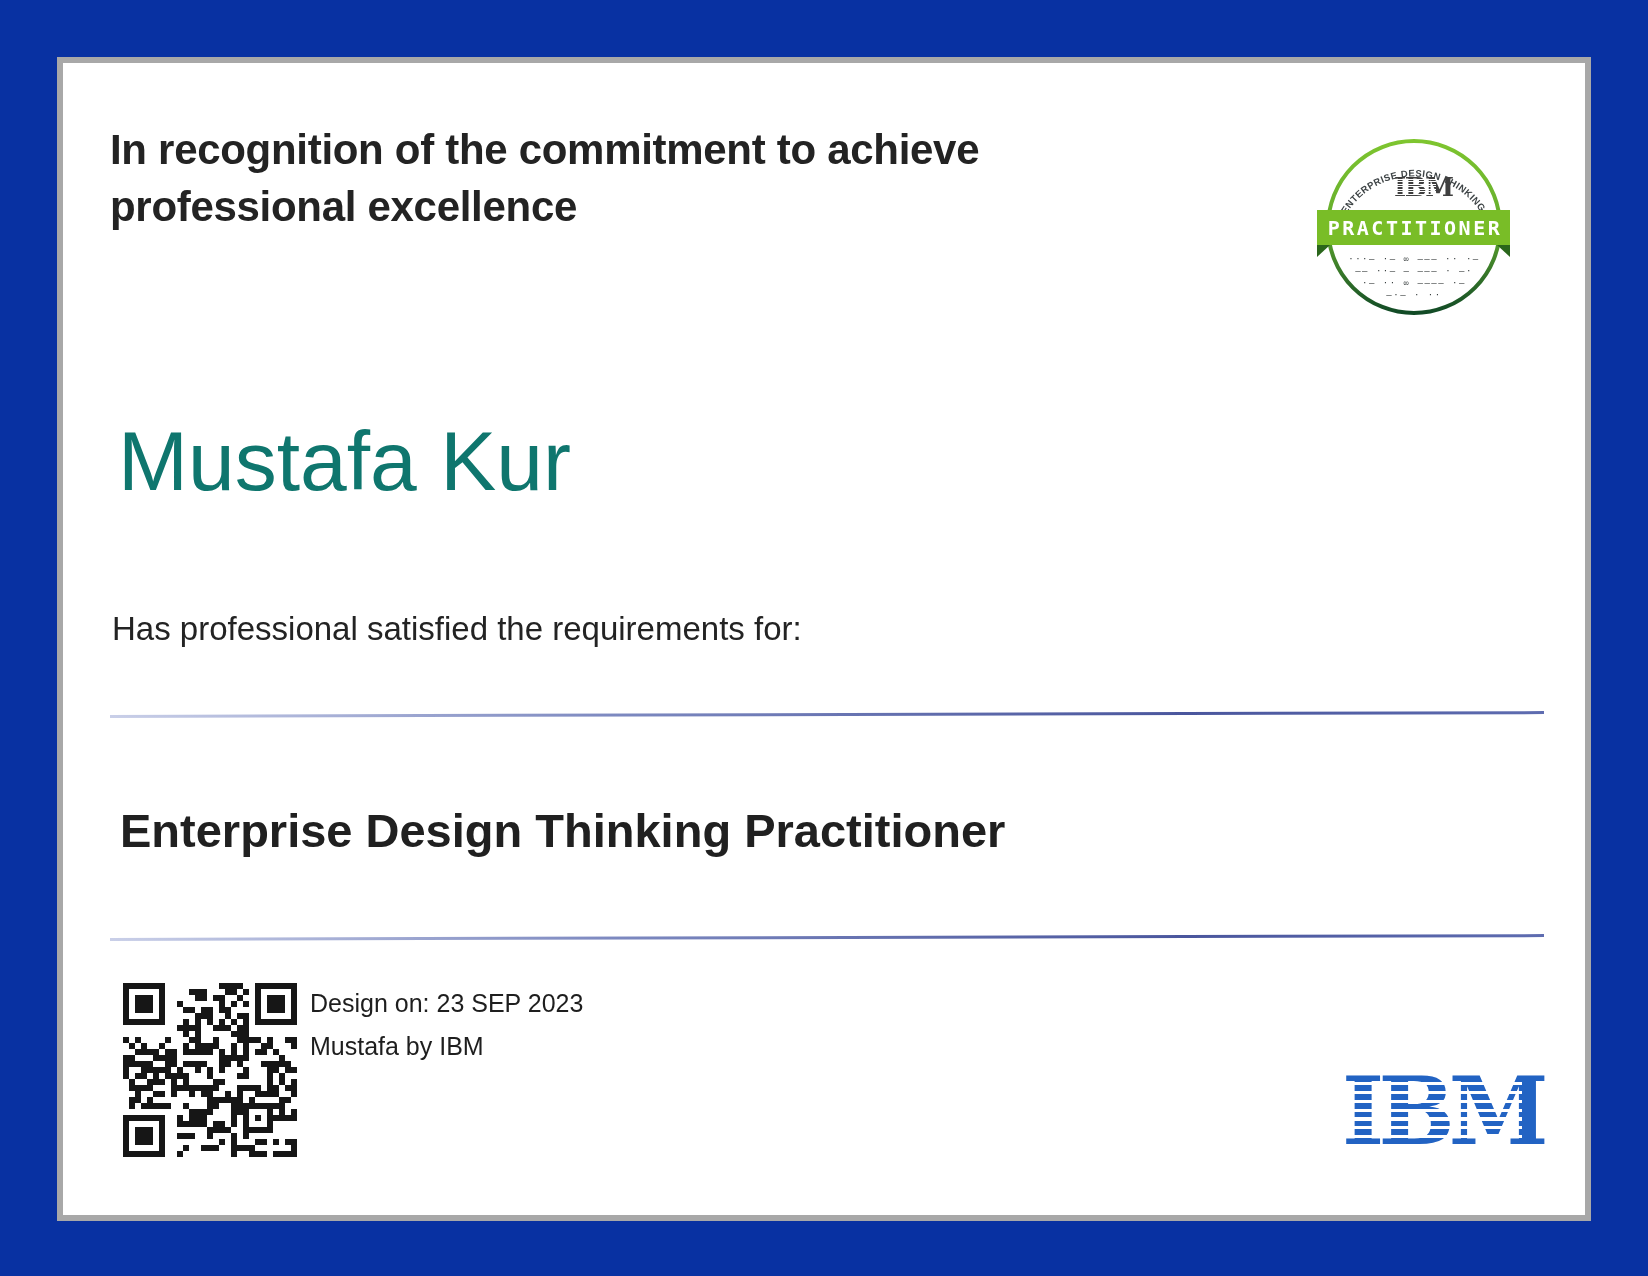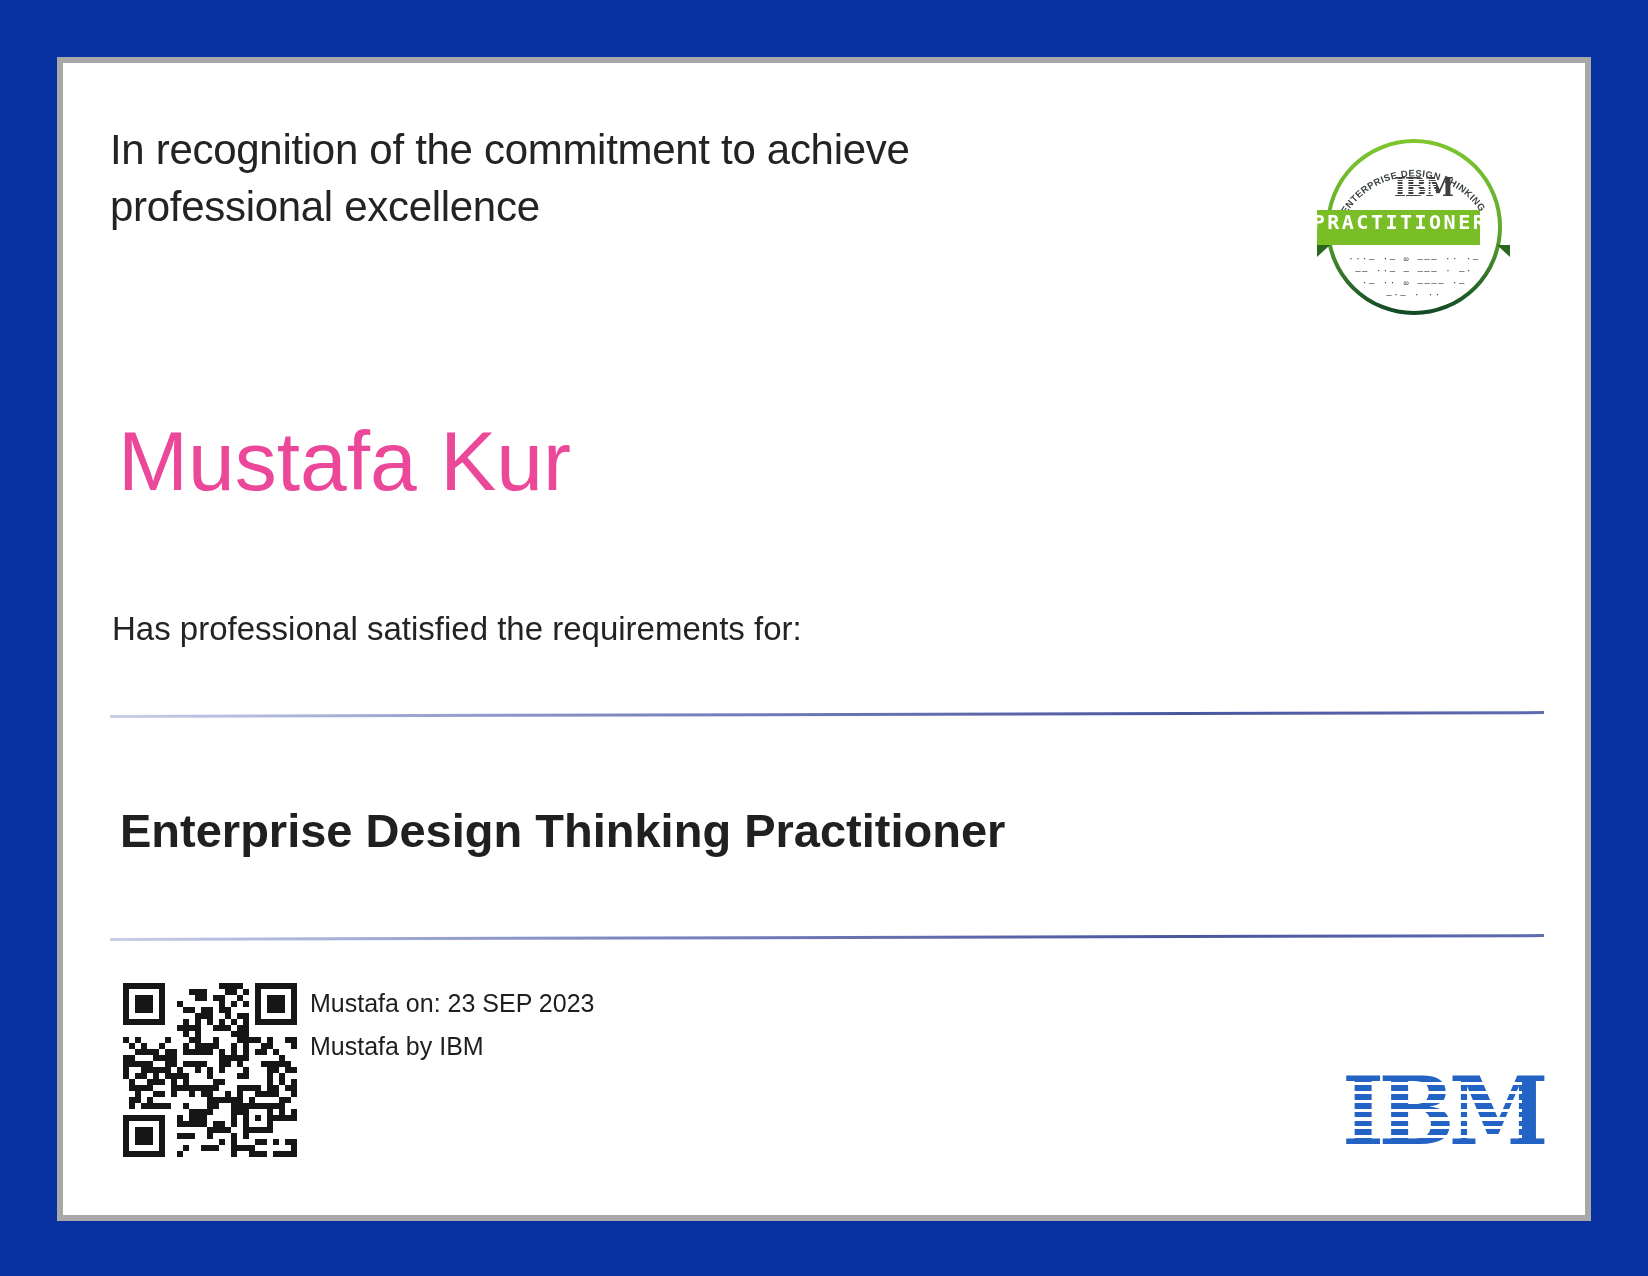--- a/index.html
+++ b/index.html
@@ -8,25 +8,25 @@
     background:var(--frame-blue,#0831A2);
     font-family:"Liberation Sans",sans-serif;
   }
   .certificate{
     position:absolute;left:57px;top:57px;right:57px;bottom:55px;
     background:#ffffff;border:6px solid var(--inner-border-gray,#A8A8A8);
   }
   .intro{
     position:absolute;left:47px;top:58px;width:960px;
     font-size:42px;line-height:57px;color:var(--text-dark,#232323);
-    letter-spacing:-0.3px;margin:0;
+    letter-spacing:-0.3px;margin:0;font-weight:bold;
   }
   .recipient{
     position:absolute;left:55px;top:356px;margin:0;
-    font-size:84px;line-height:1;font-weight:400;color:#ec4899;
+    font-size:84px;line-height:1;font-weight:400;color:#0f766e;
   }
   .statement{
     position:absolute;left:49px;top:547px;margin:0;
     font-size:33px;color:var(--text-dark,#232323);
   }
   .divider{
     position:absolute;left:47px;width:1434px;height:3px;
     background:linear-gradient(to right,#c9cfe8 0%,#7d89c0 35%,#4a569d 75%,#5e6cb0 100%);
     transform:rotate(-0.15deg);
   }
@@ -44,23 +44,23 @@
   .issued-on{top:926px;}
   .issued-by{top:969px;}
   .verify-line{
     position:absolute;left:247px;top:1061px;margin:0;
     font-size:23px;color:var(--muted-gray,#9B9B9B);
   }
   
   .badge{position:absolute;left:1252px;top:73px;width:198px;height:184px;}
   .badge svg.ring{position:absolute;left:0;top:0;}
   .badge .ribbon{
-    position:absolute;left:2px;top:74px;width:163px;height:35px;
+    position:absolute;left:2px;top:74px;width:193px;height:35px;
     background:var(--badge-green,#79BD27);
-    display:flex;justify-content:center;
+    display:flex;align-items:center;justify-content:center;
   }
   .badge .ribbon-label{
     font-family:"DejaVu Sans Mono",monospace;font-weight:bold;
     font-size:20px;letter-spacing:2.5px;color:#ffffff;padding-left:3px;white-space:nowrap;
   }
   .fold{position:absolute;width:0;height:0;}
   .fold.left{left:2px;top:109px;border-top:12px solid var(--badge-green-dark,#2A661B);border-right:13px solid transparent;}
   .fold.right{left:182px;top:109px;border-top:12px solid var(--badge-green-dark,#2A661B);border-left:13px solid transparent;}
   .morse{
     position:absolute;left:24px;top:117px;width:150px;text-align:center;
@@ -450,21 +450,21 @@
         <rect x="144" y="12" width="18" height="18" fill="#161616"></rect>
         <rect x="0" y="132" width="42" height="42" fill="#161616"></rect>
         <rect x="6" y="138" width="30" height="30" fill="#ffffff"></rect>
         <rect x="12" y="144" width="18" height="18" fill="#161616"></rect>
         <rect x="120" y="120" width="30" height="30" fill="#161616"></rect>
         <rect x="126" y="126" width="18" height="18" fill="#ffffff"></rect>
         <rect x="132" y="132" width="6" height="6" fill="#161616"></rect>
       </svg></div>
 
   <p class="issued-line issued-on">
-    <span>Mustafa on:</span>
+    <span>Design on:</span>
     <span>23 SEP 2023</span>
   </p>
   <p class="issued-line issued-by">
     <span>Mustafa by</span>
     <span>IBM</span>
   </p>
 
   <div class="ibm-wordmark ibm-footer">
     <span class="ibm-text">IBM</span>
     <span class="ibm-stripes"></span>

